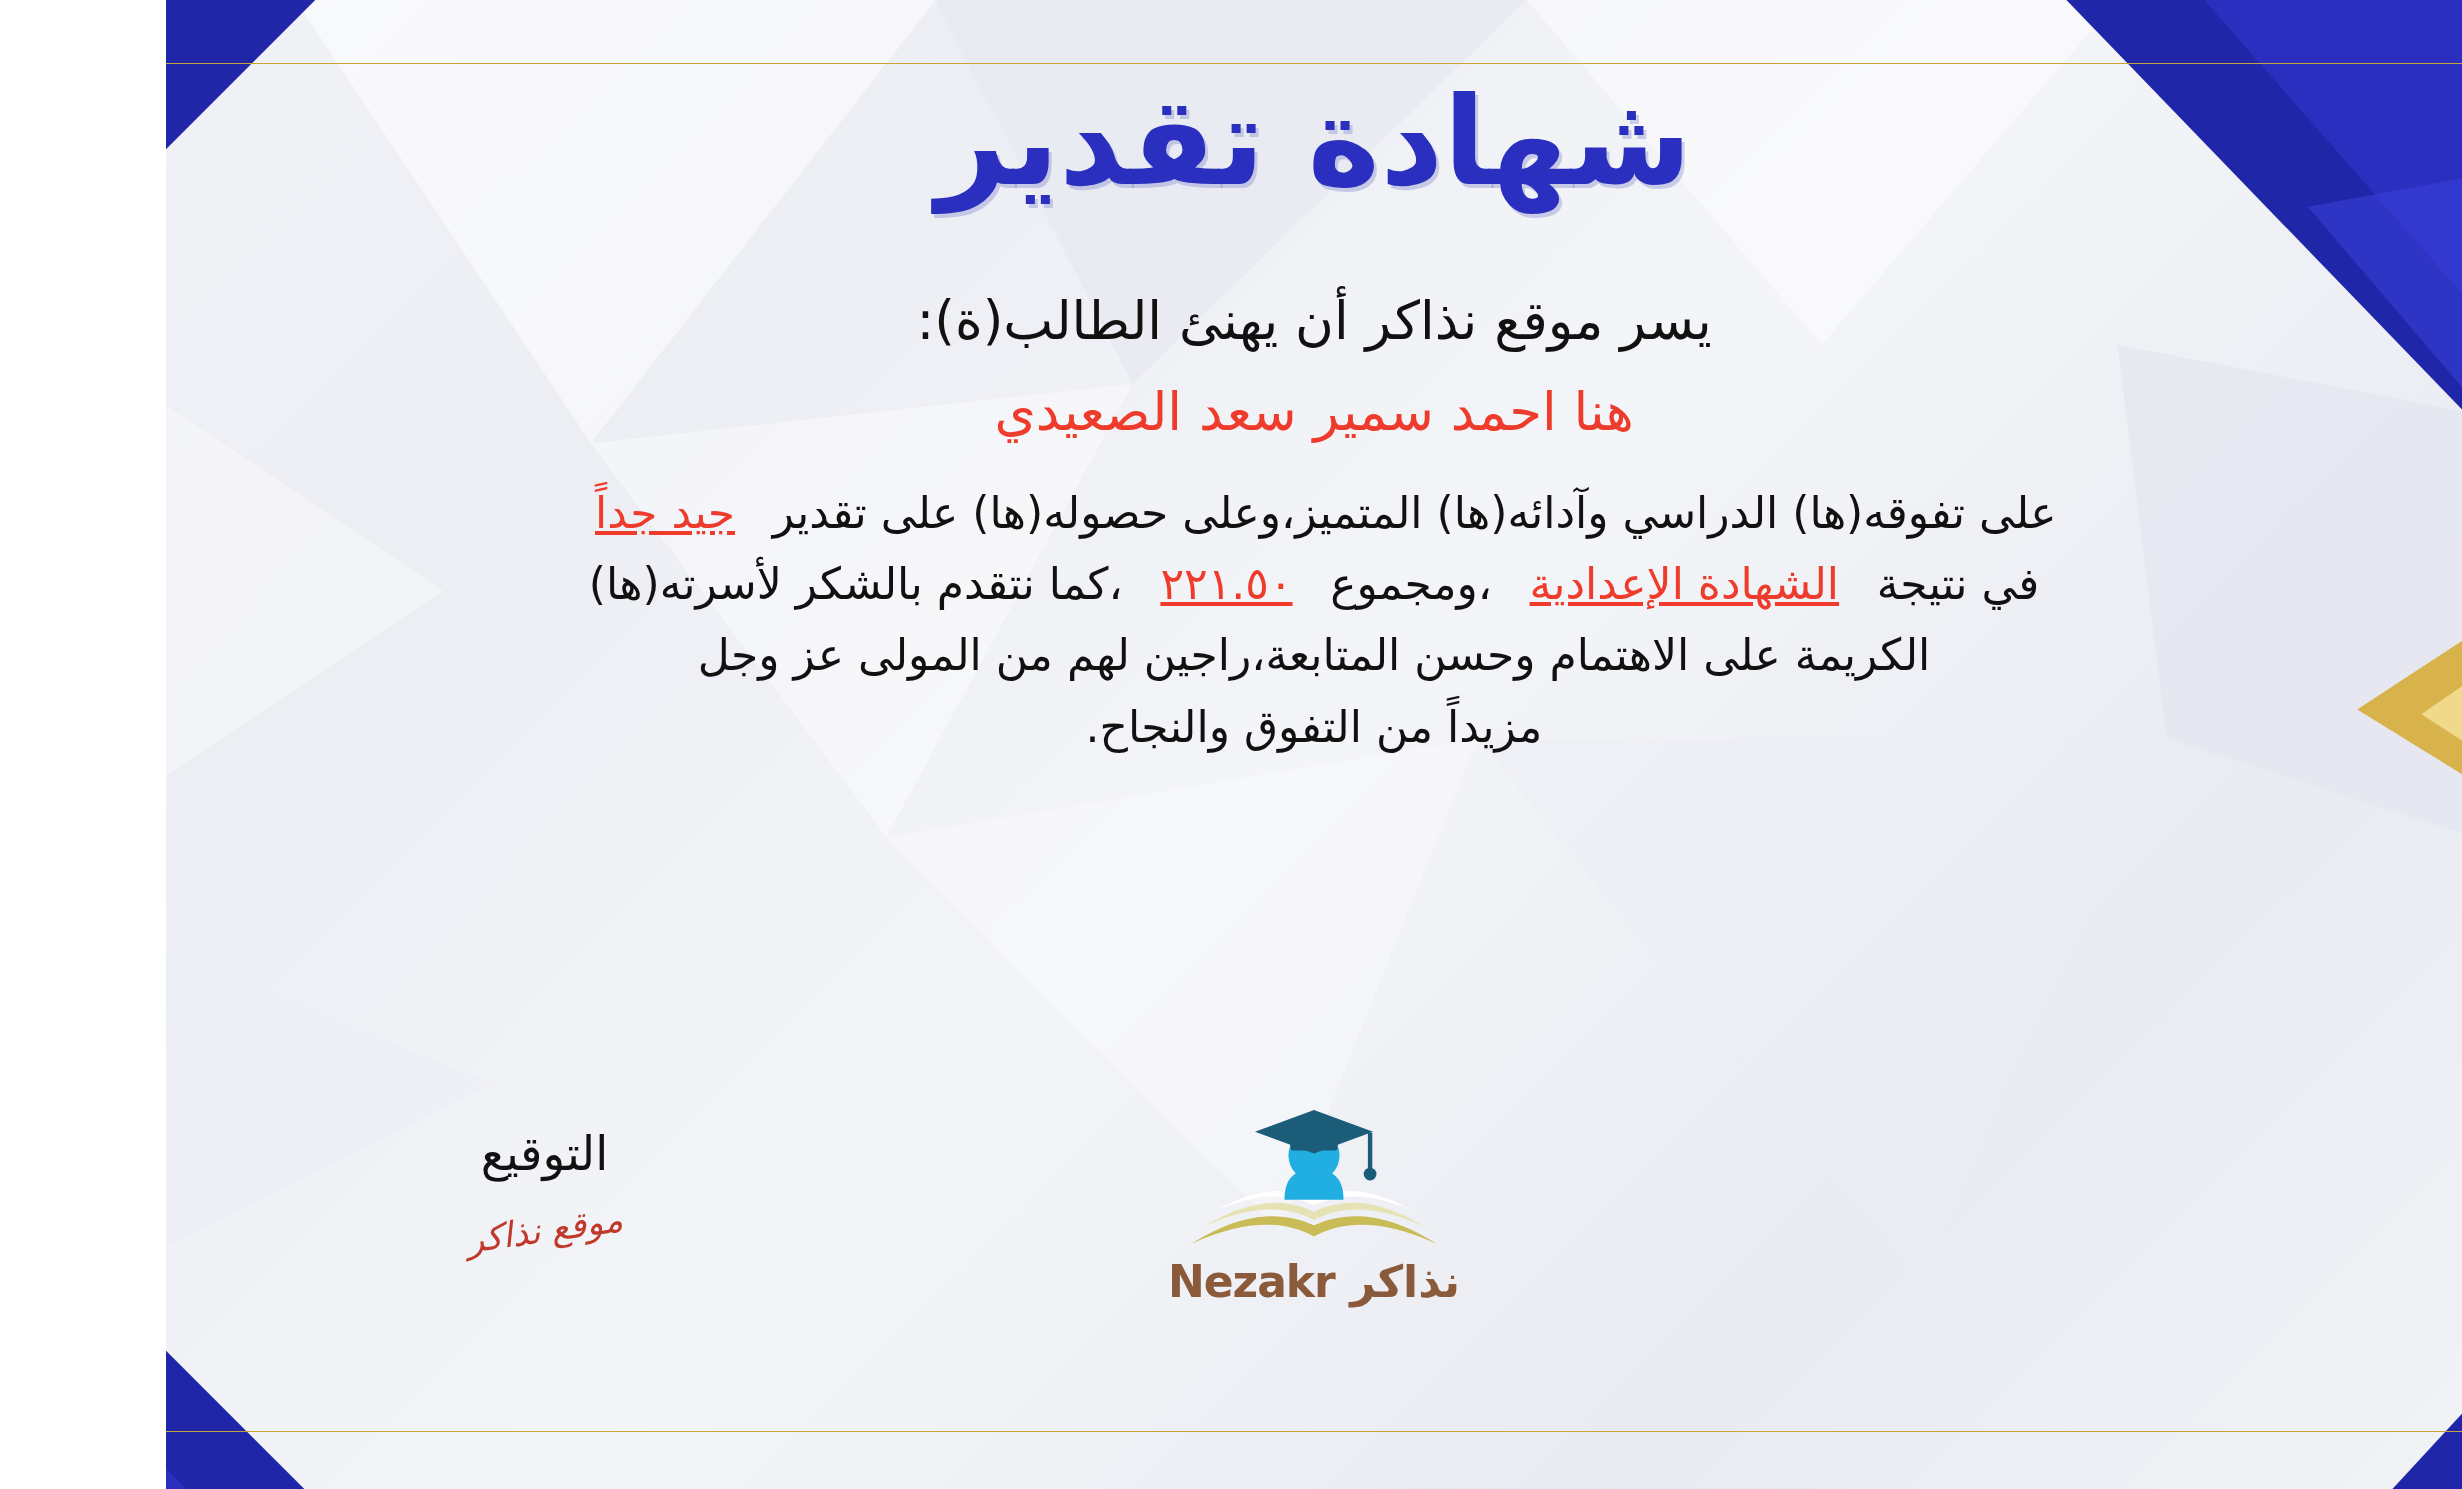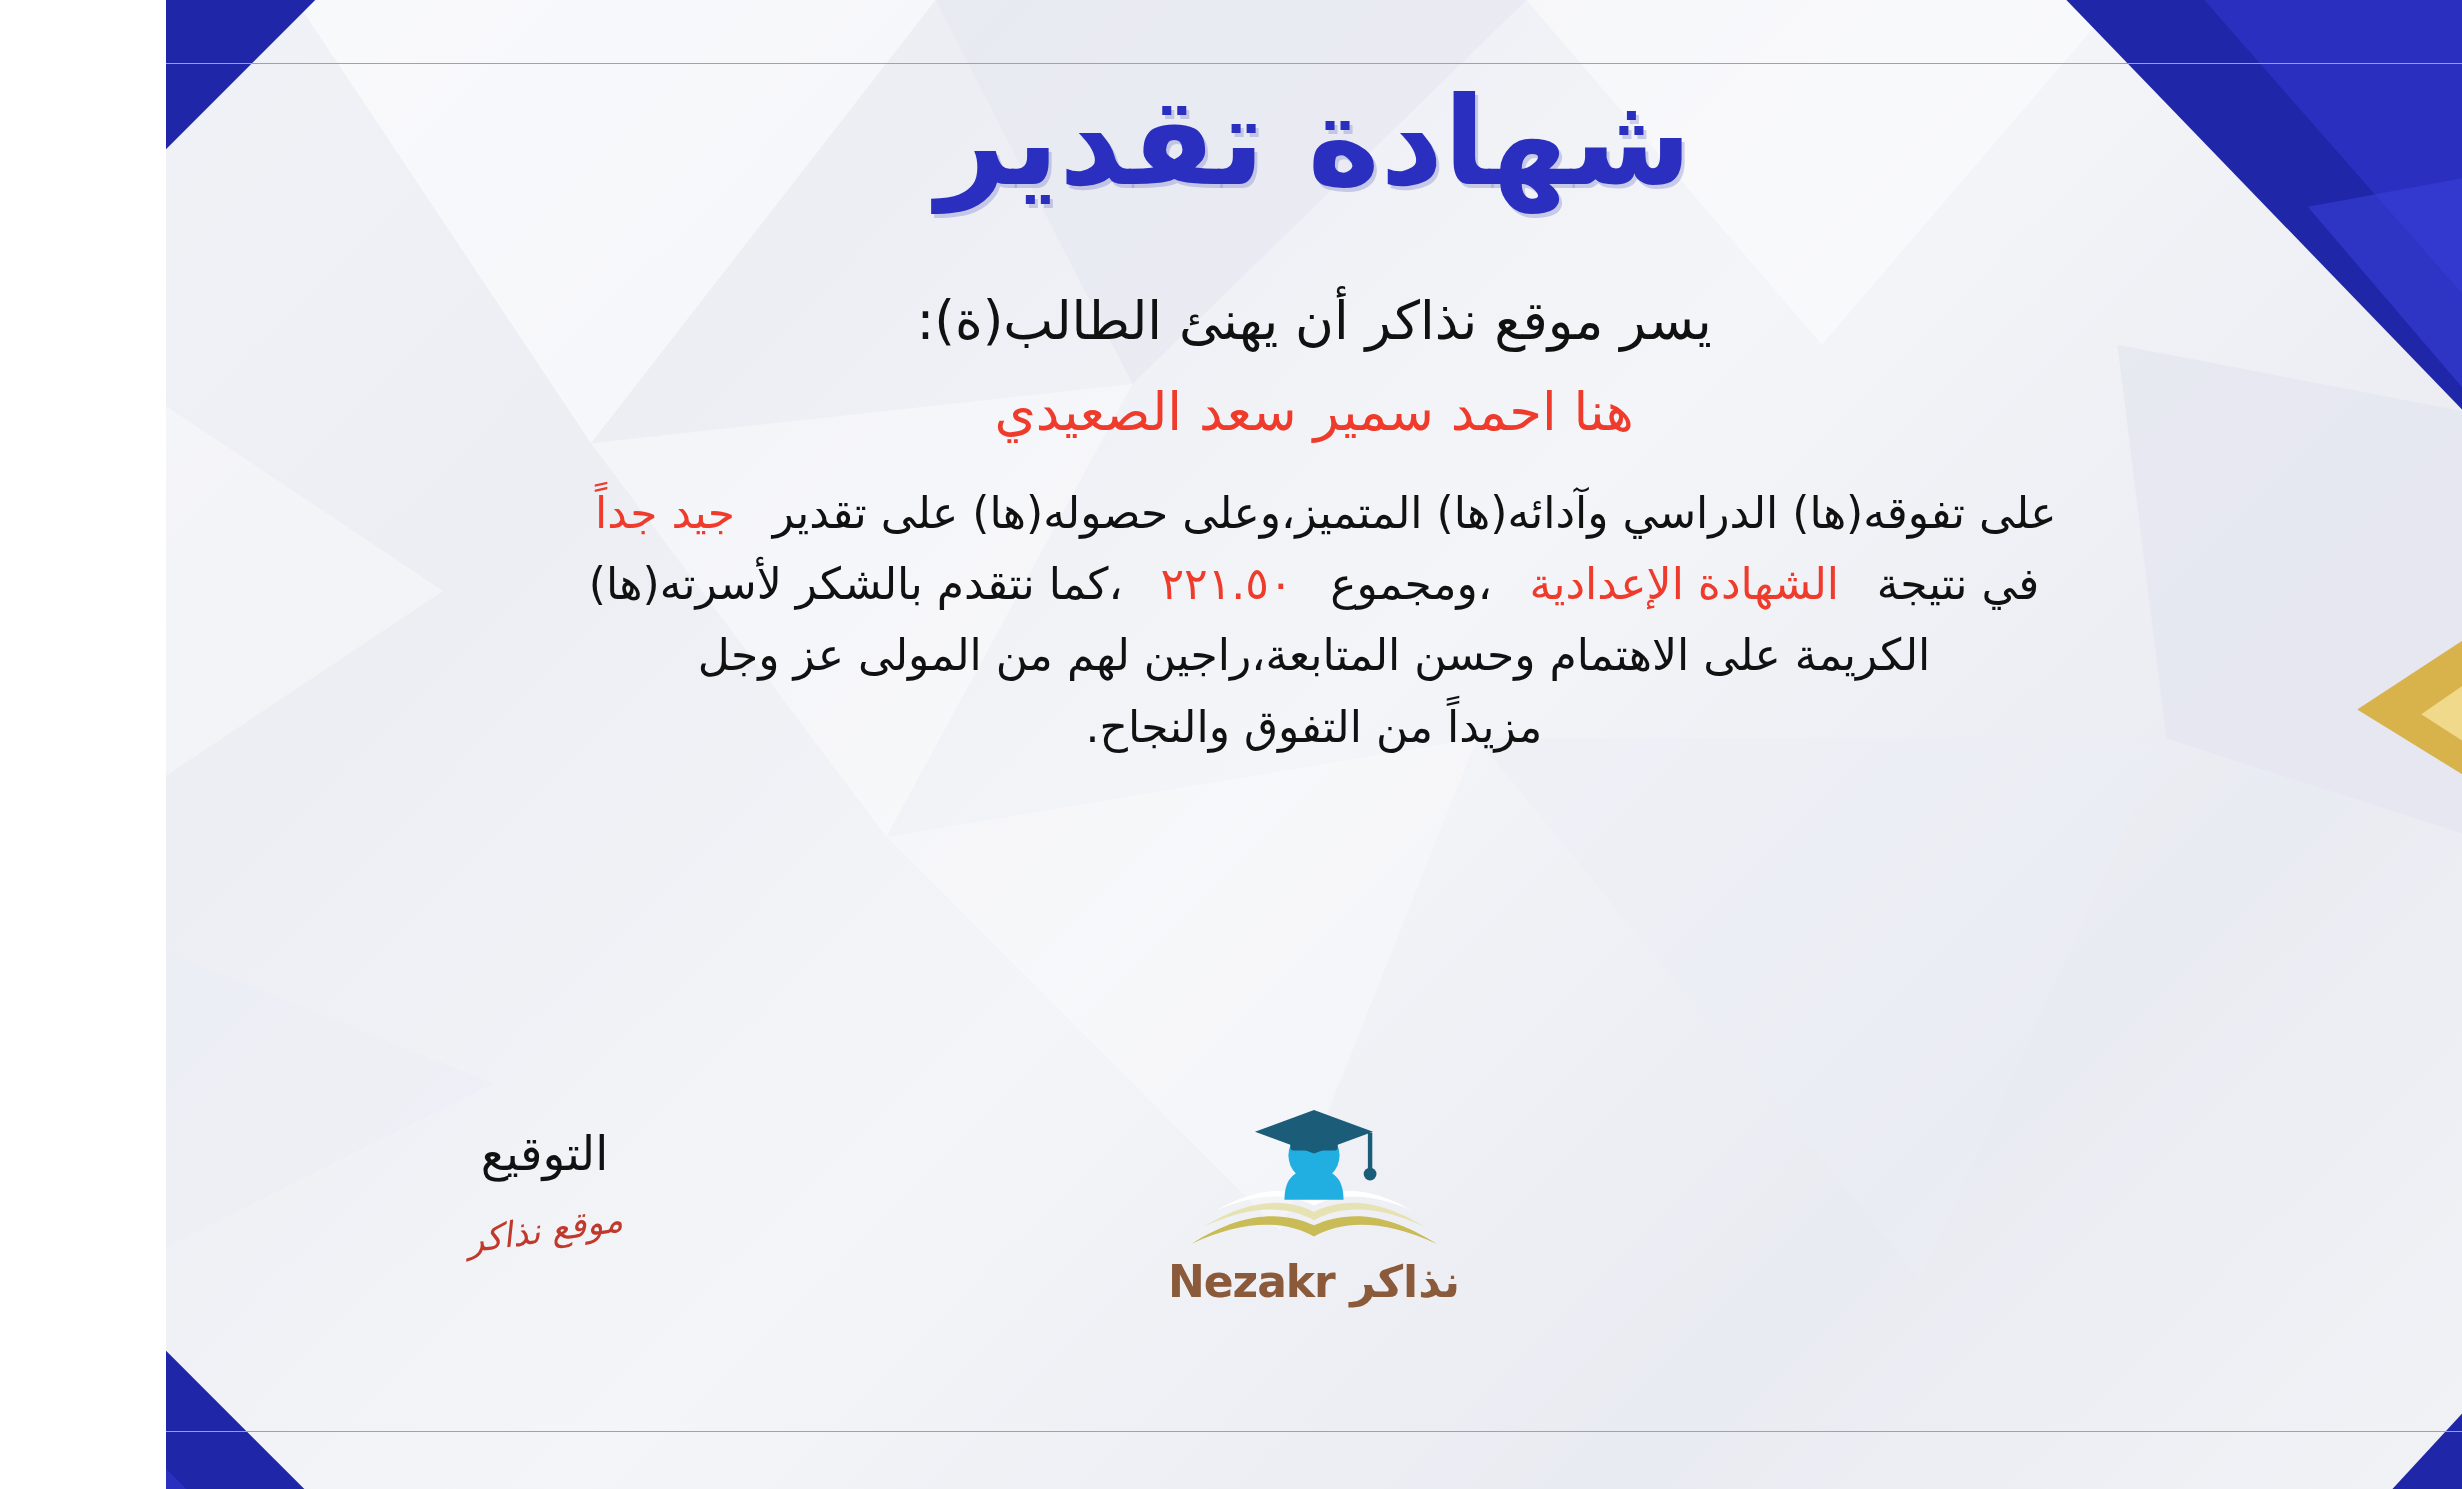--- a/index.html
+++ b/index.html
@@ -94,20 +94,21 @@
     font-size: 44px;
     line-height: 1.62;
     color: #111111;
     direction: rtl;
   }
   .body-text .accent-red {
     color: #ef3b2c;
   }
   .body-text .spaced {
     padding: 0 23.6px;
+    text-decoration: underline;
   }
 
   
   .footer {
     position: absolute;
     left: 0;
     right: 0;
     bottom: 89px;
     height: 305px;
   }

